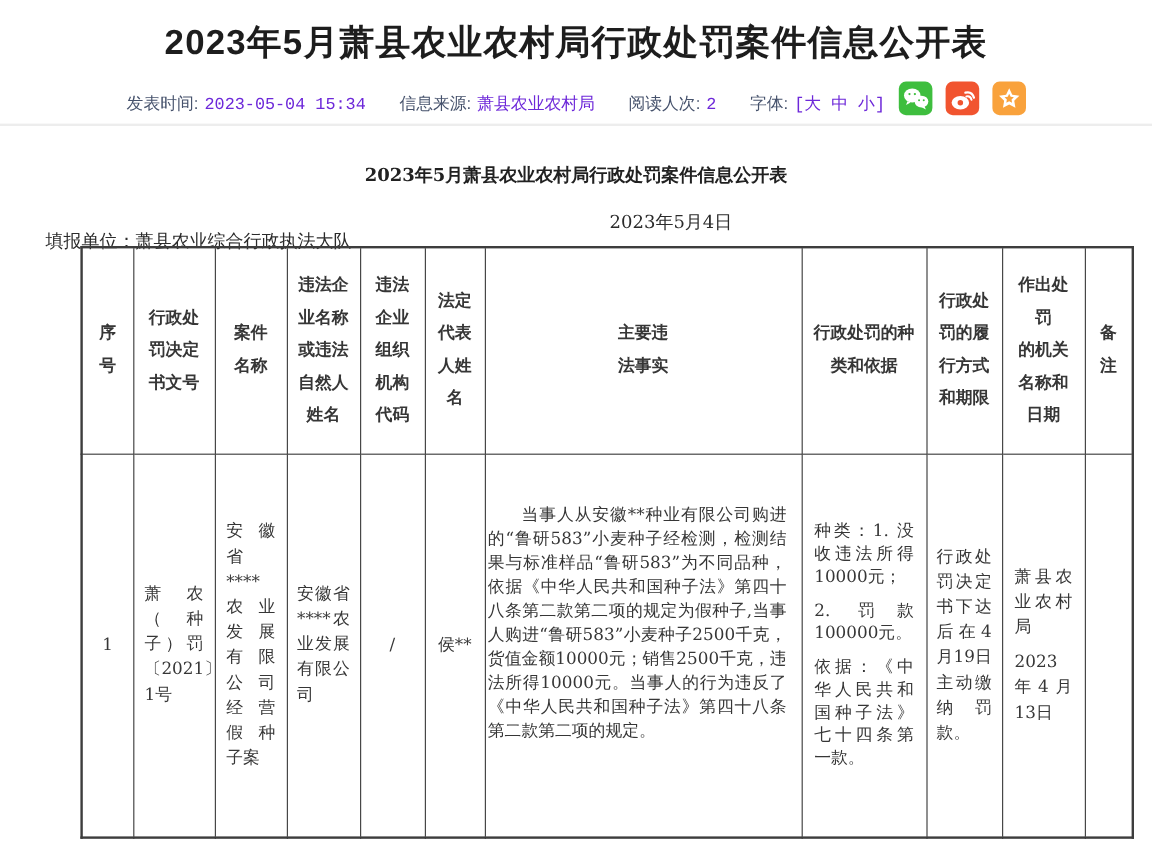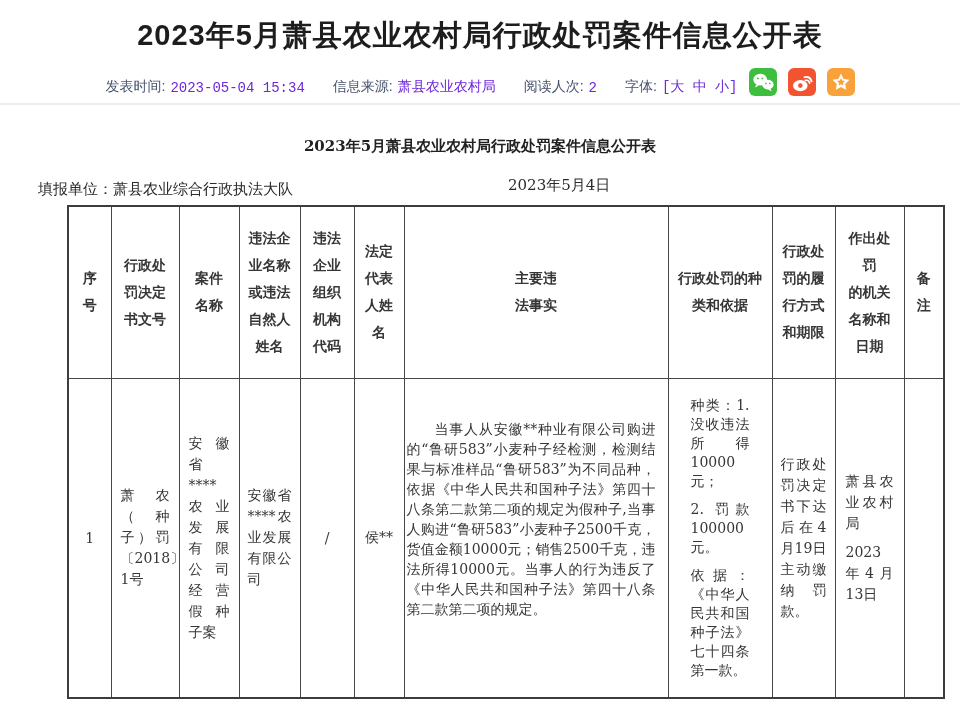--- a/index.html
+++ b/index.html
@@ -36,21 +36,21 @@
   }
 
   
   .doc-subtitle {
     position: absolute; top: 137px; left: 0; width: 100%;
     text-align: center; font-family: "DejaVu Serif", "Liberation Serif", serif;
     font-size: 15px; font-weight: 700; color: #212121;
   }
   .filer-row { position: absolute; top: 176px; left: 0; width: 100%; height: 22px;
     font-family: "DejaVu Serif", "Liberation Serif", serif; font-size: 15px; color: #2b2b2b; }
-  .filer { position: absolute; left: 38px; top: 4px; }
+  .filer { position: absolute; left: 38px; top: 16px; }
   .doc-date { position: absolute; left: 508px; top: 0; }
 
   
   table.penalty-table {
     position: absolute; top: 205px; left: 67px;
     width: 876px; border-collapse: collapse; table-layout: fixed;
     font-family: "DejaVu Serif", "Liberation Serif", serif;
     font-size: 14px; color: #363636;
     border: 2px solid #3d3d3d;
   }
@@ -64,21 +64,21 @@
         white-space: pre-line; vertical-align: middle; }
   .w1 { width: 1.2em; } .w2 { width: 2.4em; } .w3 { width: 3.4em; } .w6 { width: 6.2em; }
 
   td.c-center { text-align: center; }
   td.c-docno, td.c-case { padding: 0 9px; text-align: justify; line-height: 21px; }
   td.c-company { padding: 15px 8px; text-align: justify; line-height: 21px; }
   td.c-facts {
     padding: 8px 12px 46px 2px; text-align: justify; line-height: 20px;
     text-indent: 2em;
   }
-  td.c-penalty { padding: 0 22px; text-align: justify; line-height: 19px; }
+  td.c-penalty { padding: 0 10px; text-align: justify; line-height: 19px; }
   td.c-penalty p { margin: 9px 0; }
   td.c-method { padding: 0 8px; text-align: justify; line-height: 21px; }
   td.c-agency { padding: 0 10px; text-align: justify; line-height: 21px; }
   td.c-agency p { margin: 8px 0; }
 </style>
 </head>
 <body>
 
 <div class="page">
 
@@ -155,21 +155,21 @@
         <th><span class="hs w2">法定代表人姓名</span></th>
         <th><span class="hs w3">主要违法事实</span></th>
         <th><span class="hs w6">行政处罚的种类和依据</span></th>
         <th><span class="hs w3">行政处罚的履行方式和期限</span></th>
         <th><span class="hs w3">作出处罚
 的机关名称和日期</span></th>
         <th><span class="hs w1">备注</span></th>
       </tr>
       <tr class="data-row">
         <td class="c-center">1</td>
-        <td class="c-docno">萧农（种子）罚〔2018〕1号</td>
+        <td class="c-docno">萧农（种子）罚〔2021〕1号</td>
         <td class="c-case">安徽省****农业发展有限公司经营假种子案</td>
         <td class="c-company">安徽省****农业发展有限公司</td>
         <td class="c-center">/</td>
         <td class="c-center">侯**</td>
         <td class="c-facts">当事人从安徽**种业有限公司购进的“鲁研583”小麦种子经检测，检测结果与标准样品“鲁研583”为不同品种，依据《中华人民共和国种子法》第四十八条第二款第二项的规定为假种子,当事人购进“鲁研583”小麦种子2500千克，货值金额10000元；销售2500千克，违法所得10000元。当事人的行为违反了《中华人民共和国种子法》第四十八条第二款第二项的规定。</td>
         <td class="c-penalty">
           <p>种类：1. 没收违法所得10000元；</p>
           <p>2. 罚款100000元。</p>
           <p>依据：《中华人民共和国种子法》七十四条第一款。</p>
         </td>

